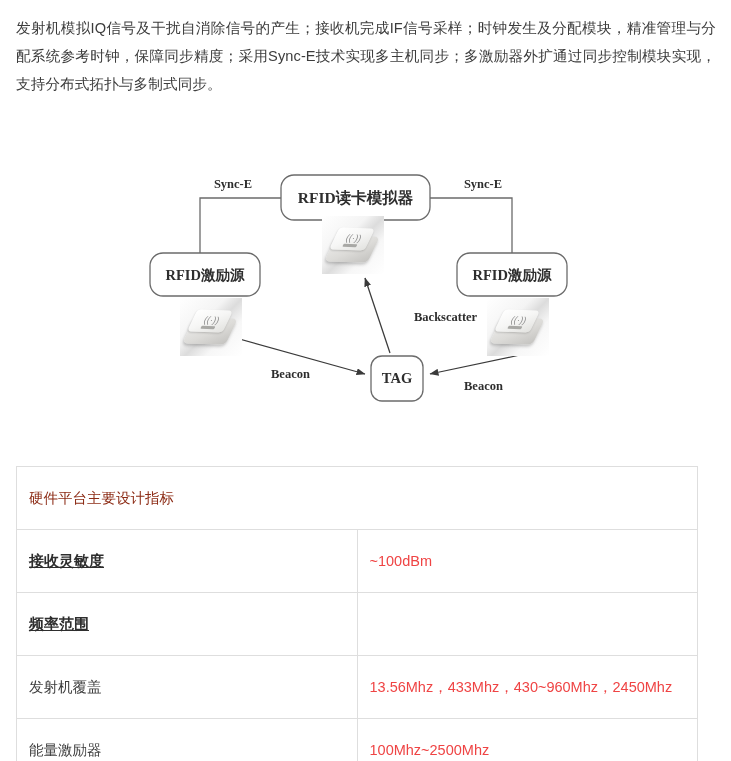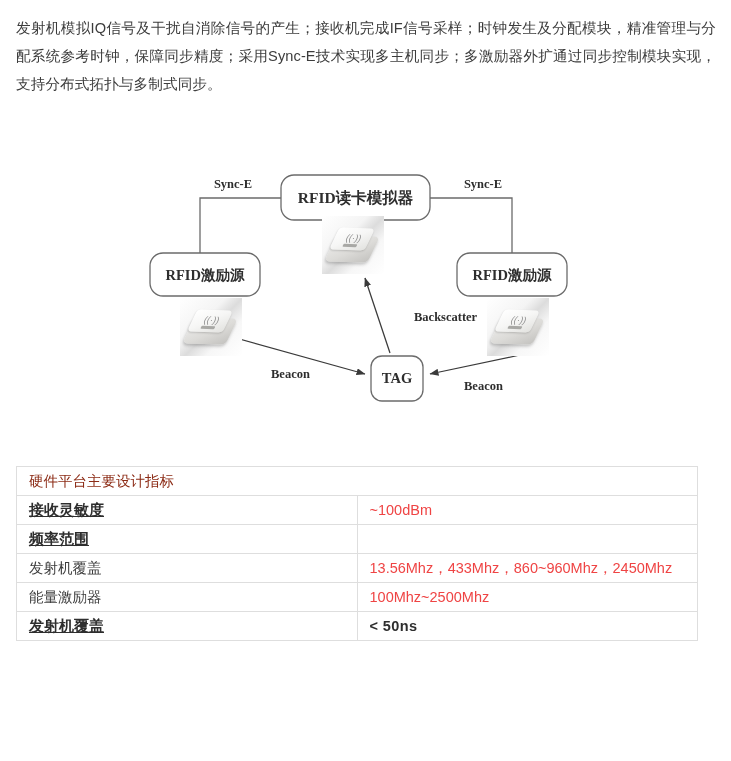--- a/index.html
+++ b/index.html
@@ -95,21 +95,21 @@
   }
   table.spec-table {
     width: 682px;
     border-collapse: collapse;
     table-layout: fixed;
     font-size: 14.5px;
     color: #3c3c3c;
   }
   table.spec-table td {
     border: 1px solid #dedede;
-    padding: 3px 12px;
+    padding: 20px 12px;
     vertical-align: middle;
     line-height: 22px;
     height: 22px;
   }
   td.col-label { width: 260px; }
   td.header-cell {
     color: #8c2b15;
     font-size: 14.5px;
     padding: 11px 12px;
   }
@@ -222,21 +222,21 @@
       </tr>
 
 
       <tr>
         <td class="col-label label-strong">频率范围</td>
         <td class="value-cell value-empty"></td>
       </tr>
 
       <tr>
         <td class="col-label label-indent">发射机覆盖</td>
-        <td class="value-cell">13.56Mhz，433Mhz，860~960Mhz，2450Mhz</td>
+        <td class="value-cell">13.56Mhz，433Mhz，430~960Mhz，2450Mhz</td>
       </tr>
 
       <tr>
         <td class="col-label label-indent">能量激励器</td>
         <td class="value-cell">100Mhz~2500Mhz</td>
       </tr>
 
       <tr>
         <td class="col-label label-strong">发射机覆盖</td>
         <td class="value-cell value-strong">&lt; 50ns</td>

